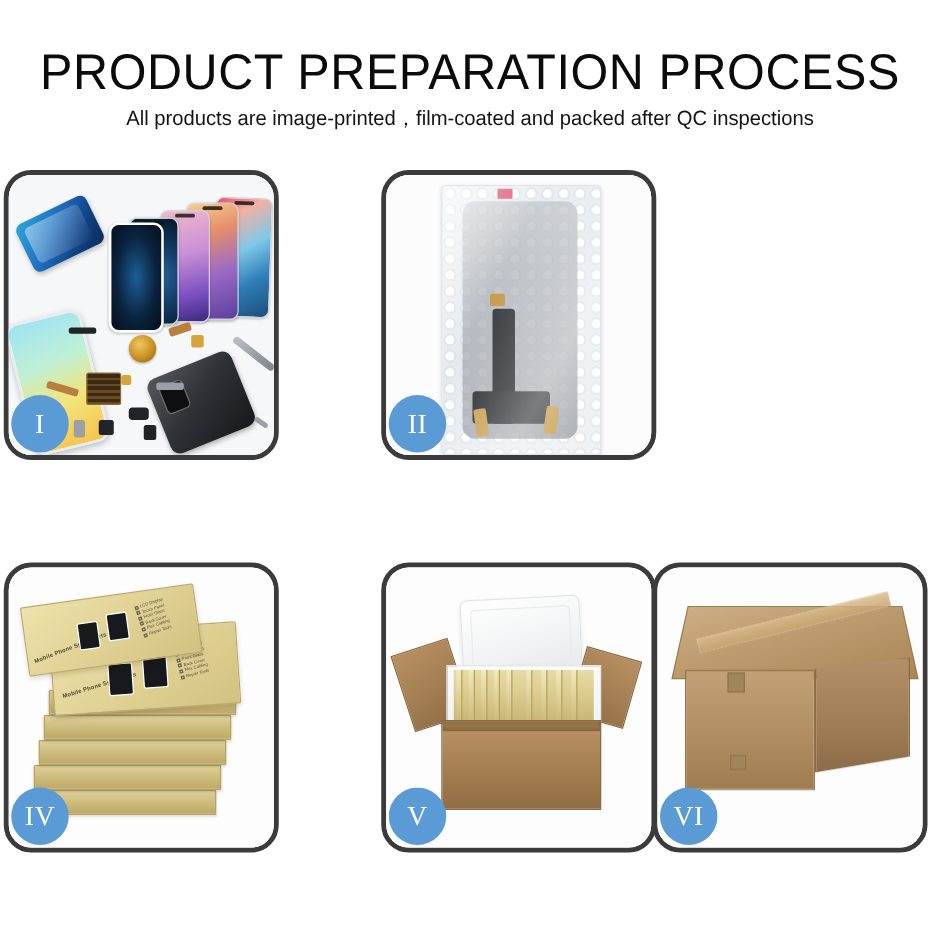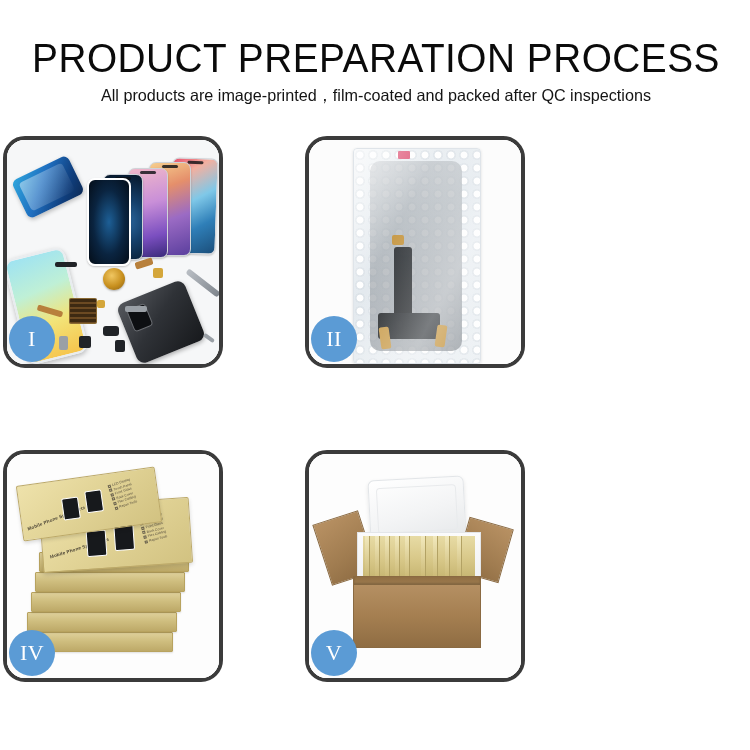--- a/index.html
+++ b/index.html
@@ -443,15 +443,29 @@
             <div class="p5-slat" style="left:70px;"></div>
             <div class="p5-slat" style="left:82px;"></div>
             <div class="p5-slat" style="left:94px;"></div>
           </div>
           <div class="p5-body"></div>
         </div>
       </div>
       <div class="badge">V</div>
     </div>
 
+    <div class="panel r1 c2">
+      <div class="inner">
+        <div class="p6-bg">
+          <div class="p6-shadow"></div>
+          <div class="p6-top"></div>
+          <div class="p6-tape"></div>
+          <div class="p6-side"></div>
+          <div class="p6-front"></div>
+          <div class="p6-nick1"></div>
+          <div class="p6-nick2"></div>
+        </div>
+      </div>
+      <div class="badge">VI</div>
+    </div>
 
   </div>
 </div>
 
 </body></html>

